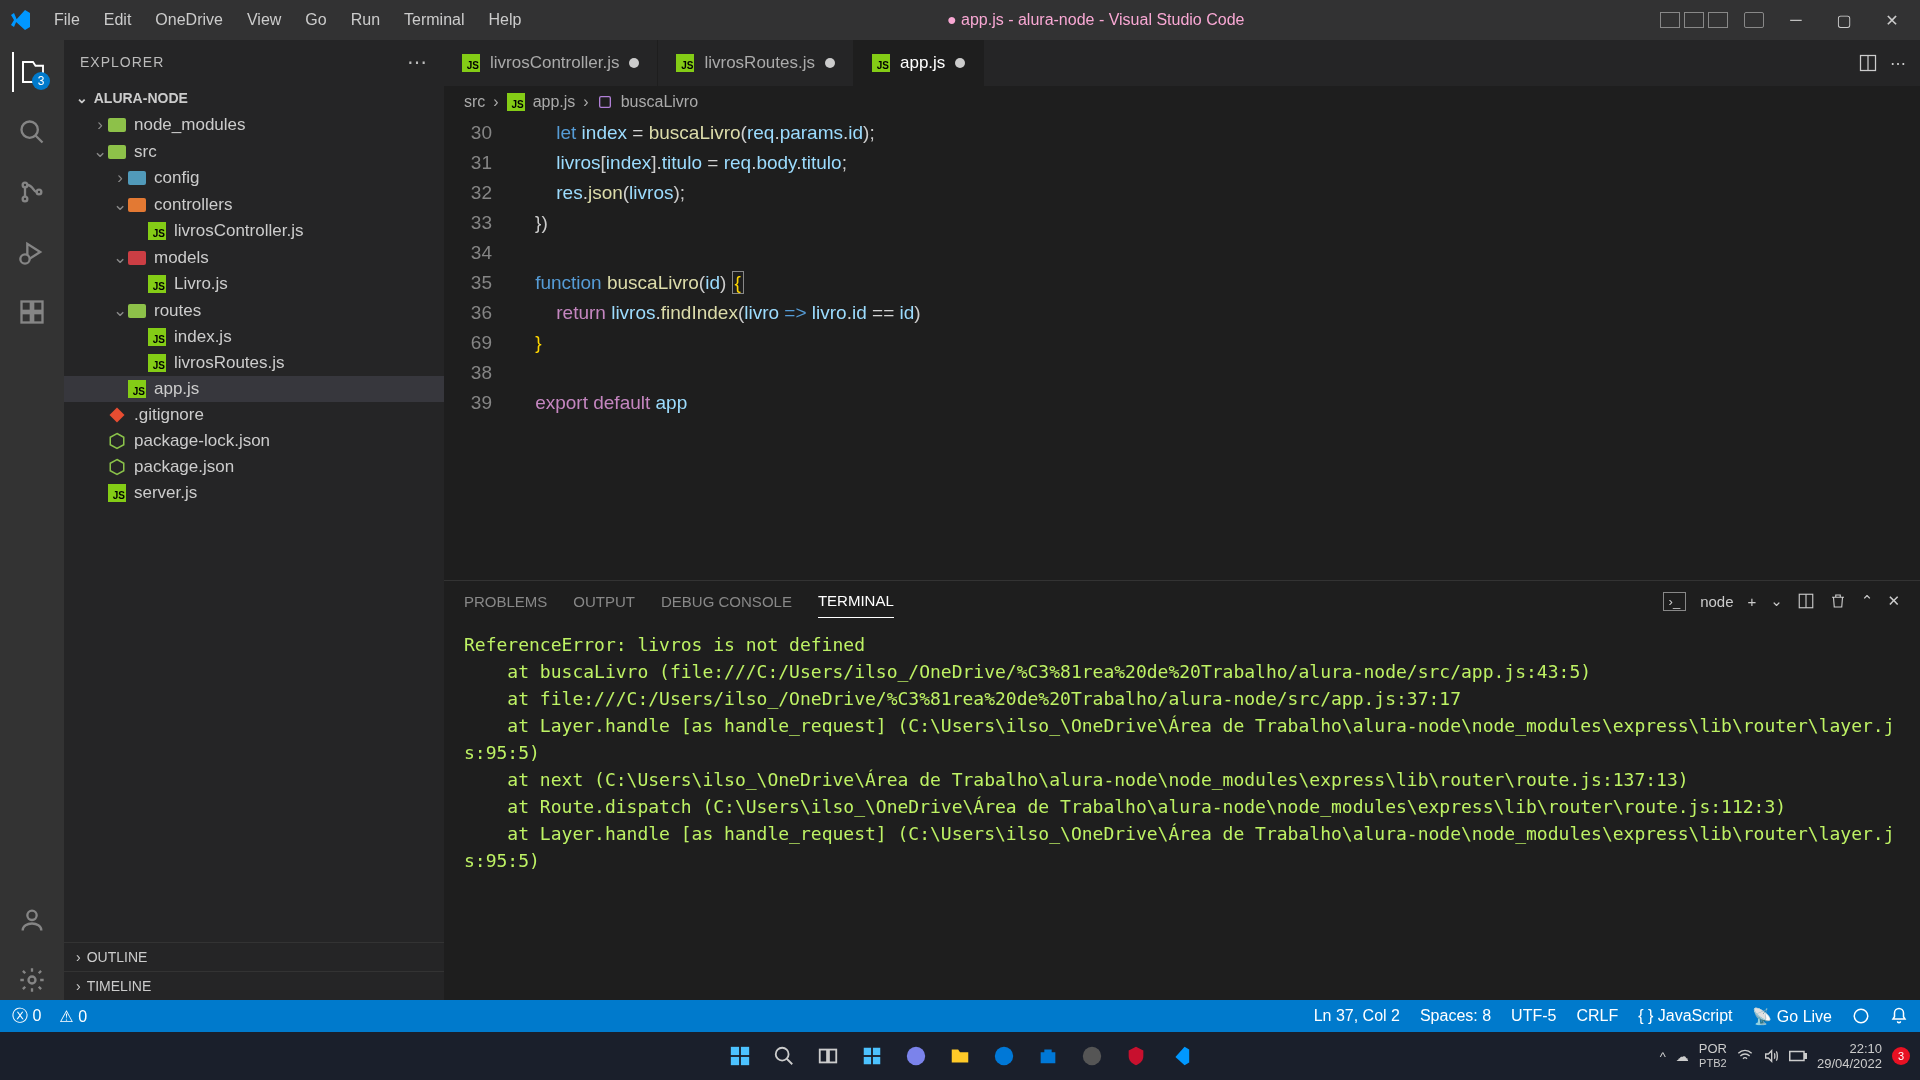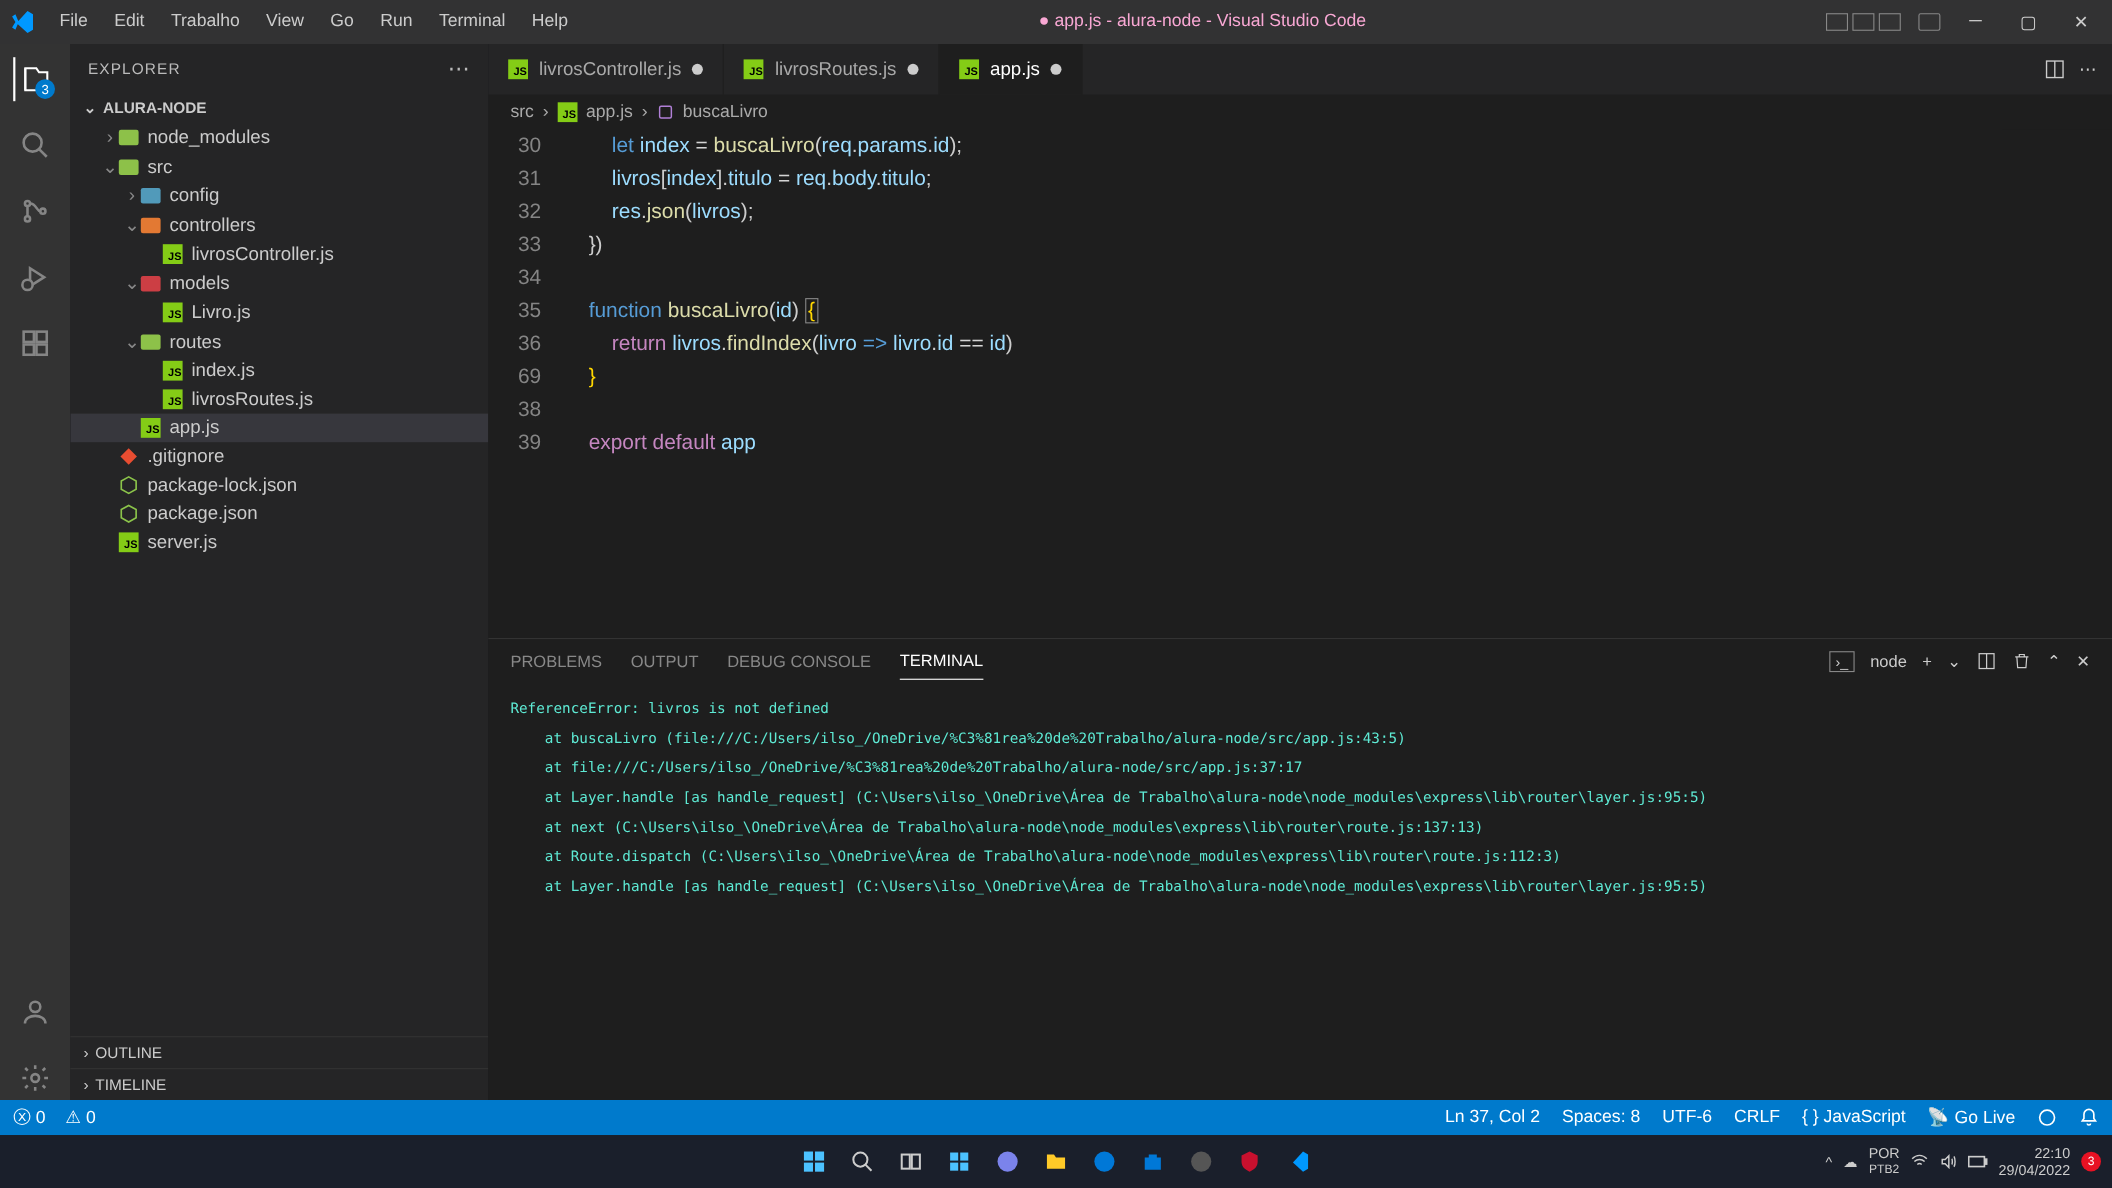--- a/index.html
+++ b/index.html
@@ -45,21 +45,21 @@
 .fn { color: #dcdcaa; }
 .var { color: #9cdcfe; }
 .op { color: #d4d4d4; }
 .brace { color: #ffd700; }
 .cursor-box { border: 1px solid #888; padding: 0 2px; }
 .panel { height: 420px; background: #1e1e1e; border-top: 1px solid #333; display: flex; flex-direction: column; }
 .panel-tabs { height: 40px; display: flex; align-items: center; padding: 0 20px; gap: 26px; font-size: 15px; }
 .panel-tab { color: #888; cursor: pointer; text-transform: uppercase; padding: 8px 0; }
 .panel-tab.active { color: #fff; border-bottom: 1px solid #fff; }
 .panel-actions { margin-left: auto; display: flex; align-items: center; gap: 14px; }
-.terminal { flex: 1; padding: 10px 20px; font-family: 'Consolas', monospace; font-size: 13px; line-height: 27px; overflow: auto; color: #5eead4; white-space: pre-wrap; word-break: break-all; }
+.terminal { flex: 1; padding: 10px 20px; font-family: 'Consolas', monospace; font-size: 18px; line-height: 27px; overflow: auto; color: #bef264; white-space: pre-wrap; word-break: break-all; }
 .statusbar { height: 32px; background: #007acc; color: #fff; display: flex; align-items: center; font-size: 16px; padding: 0 12px; gap: 18px; }
 .statusbar .sb-right { margin-left: auto; display: flex; gap: 20px; align-items: center; }
 .taskbar { height: 48px; background: #1a1f2b; display: flex; align-items: center; justify-content: center; gap: 8px; position: relative; }
 .taskbar .tb-item { width: 36px; height: 36px; display: flex; align-items: center; justify-content: center; cursor: pointer; border-radius: 4px;}
 .taskbar .tray { position: absolute; right: 10px; display: flex; align-items: center; gap: 10px; color: #ccc; font-size: 13px; }
 .tray .clock { text-align: right; line-height: 15px; }
 .js-icon { background: #84cc16; color: #000; font-size: 10px; font-weight: bold; width: 18px; height: 18px; display: inline-flex; align-items: flex-end; justify-content: flex-end; padding: 1px; }
 .folder-icon { width: 18px; height: 14px; background: #dcb67a; border-radius: 2px; display: inline-block; }
 .folder-green { background: #8dc149; }
 .folder-orange { background: #e37933; }
@@ -72,21 +72,21 @@
 
 <div class="titlebar">
   <div class="logo">
     <svg viewBox="0 0 24 24" width="24" height="24">
         <path fill="#0098ff" d="M17 2l5 3v14l-5 3-10-9 10-11zM3 7l3-2 3 7-3 7-3-2 3-5-3-5z"></path>
       </svg>
   </div>
   <div class="menus" id="menus">
       <span>File</span>
       <span>Edit</span>
-      <span>Trabalho</span>
+      <span>OneDrive</span>
       <span>View</span>
       <span>Go</span>
       <span>Run</span>
       <span>Terminal</span>
       <span>Help</span>
     </div>
   <div class="title">● app.js - alura-node - Visual Studio Code</div>
   <div class="layout-icons">
     <div class="li"></div>
     <div class="li"></div>
@@ -377,21 +377,21 @@
     </div>
   </div>
 </div>
 
 <div class="statusbar">
   <span>ⓧ <span>0</span></span>
   <span>⚠ <span>0</span></span>
   <div class="sb-right">
     <span>Ln 37, Col 2</span>
     <span>Spaces: 8</span>
-    <span>UTF-6</span>
+    <span>UTF-5</span>
     <span>CRLF</span>
     <span>{ } <span>JavaScript</span></span>
     <span>📡 <span>Go Live</span></span>
     <span>
       <svg width="18" height="18" viewBox="0 0 24 24" fill="none" stroke="#fff" stroke-width="2">
           <circle cx="12" cy="12" r="9"></circle>
         </svg>
     </span>
     <span>
       <svg width="18" height="18" viewBox="0 0 24 24" fill="none" stroke="#fff" stroke-width="2">

